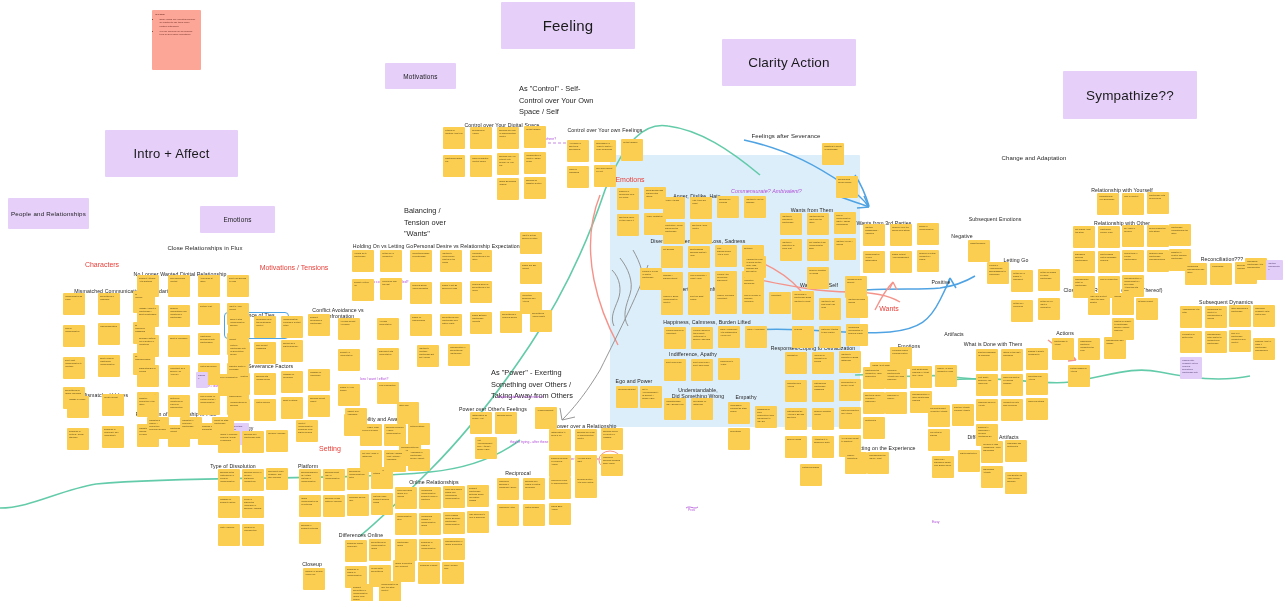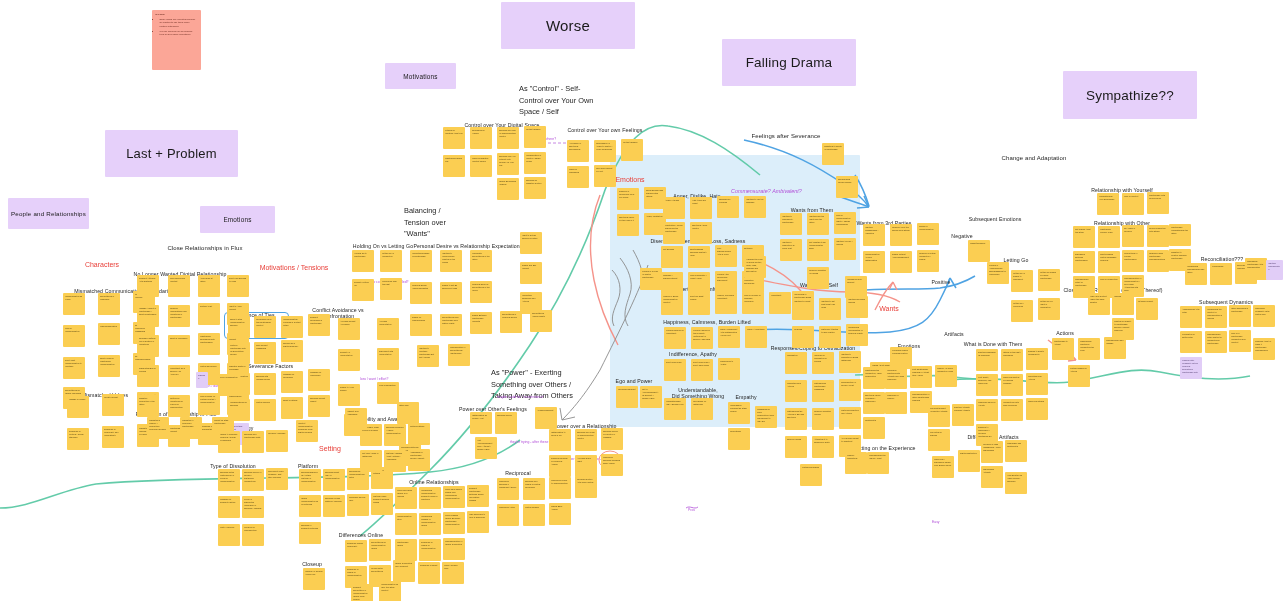--- a/index.html
+++ b/index.html
@@ -110,23 +110,23 @@
 
   <div class="notes-panel" id="notes-panel" style="left:152px;top:10px;width:49px;height:60px;">
     <div class="nt-title">NOTES</div>
     <ul>
       <li>Some codes are repeated because we wanted to use them under multiple categories</li>
       <li>We use 'blocked' as an umbrella term for severance sometimes</li>
     </ul>
   </div>
 
   <div id="banners">
-      <div class="phase-banner" style="left: 105px; top: 130px; width: 133px; height: 47px; font-size: 13px; background: rgb(230, 208, 250);">Last + Problem</div>
-      <div class="phase-banner" style="left: 501px; top: 2px; width: 134px; height: 47px; font-size: 15px; background: rgb(230, 208, 250);">Worse</div>
-      <div class="phase-banner" style="left: 722px; top: 39px; width: 134px; height: 47px; font-size: 13.5px; background: rgb(230, 208, 250);">Falling Drama</div>
+      <div class="phase-banner" style="left: 105px; top: 130px; width: 133px; height: 47px; font-size: 13px; background: rgb(230, 208, 250);">Intro + Affect</div>
+      <div class="phase-banner" style="left: 501px; top: 2px; width: 134px; height: 47px; font-size: 15px; background: rgb(230, 208, 250);">Feeling</div>
+      <div class="phase-banner" style="left: 722px; top: 39px; width: 134px; height: 47px; font-size: 13.5px; background: rgb(230, 208, 250);">Clarity Action</div>
       <div class="phase-banner" style="left: 1063px; top: 71px; width: 134px; height: 48px; font-size: 13.5px; background: rgb(230, 208, 250);">Sympathize??</div>
       <div class="phase-banner" style="left: 385px; top: 63px; width: 71px; height: 26px; font-size: 6.4px; background: rgb(230, 208, 250);">Motivations</div>
       <div class="phase-banner" style="left: 8px; top: 198px; width: 81px; height: 31px; font-size: 6.2px; background: rgb(230, 208, 250);">People and Relationships</div>
       <div class="phase-banner" style="left: 200px; top: 206px; width: 75px; height: 27px; font-size: 6.4px; background: rgb(230, 208, 250);">Emotions</div>
     </div>
   <div id="freetexts">
       <div class="free-text" style="left: 519px; top: 83px;">As "Control" - Self-
 Control over Your Own
 Space / Self</div>
       <div class="free-text" style="left: 404px; top: 205px;">Balancing /

